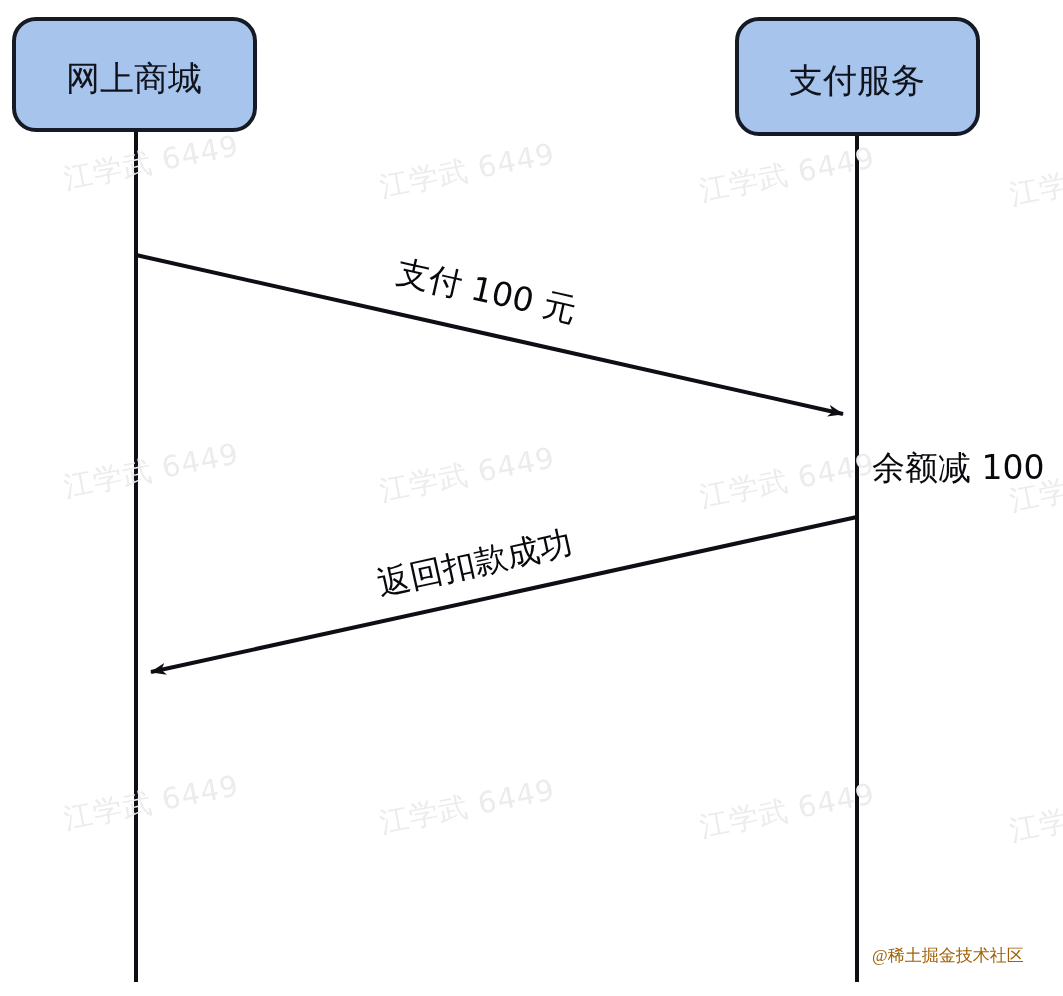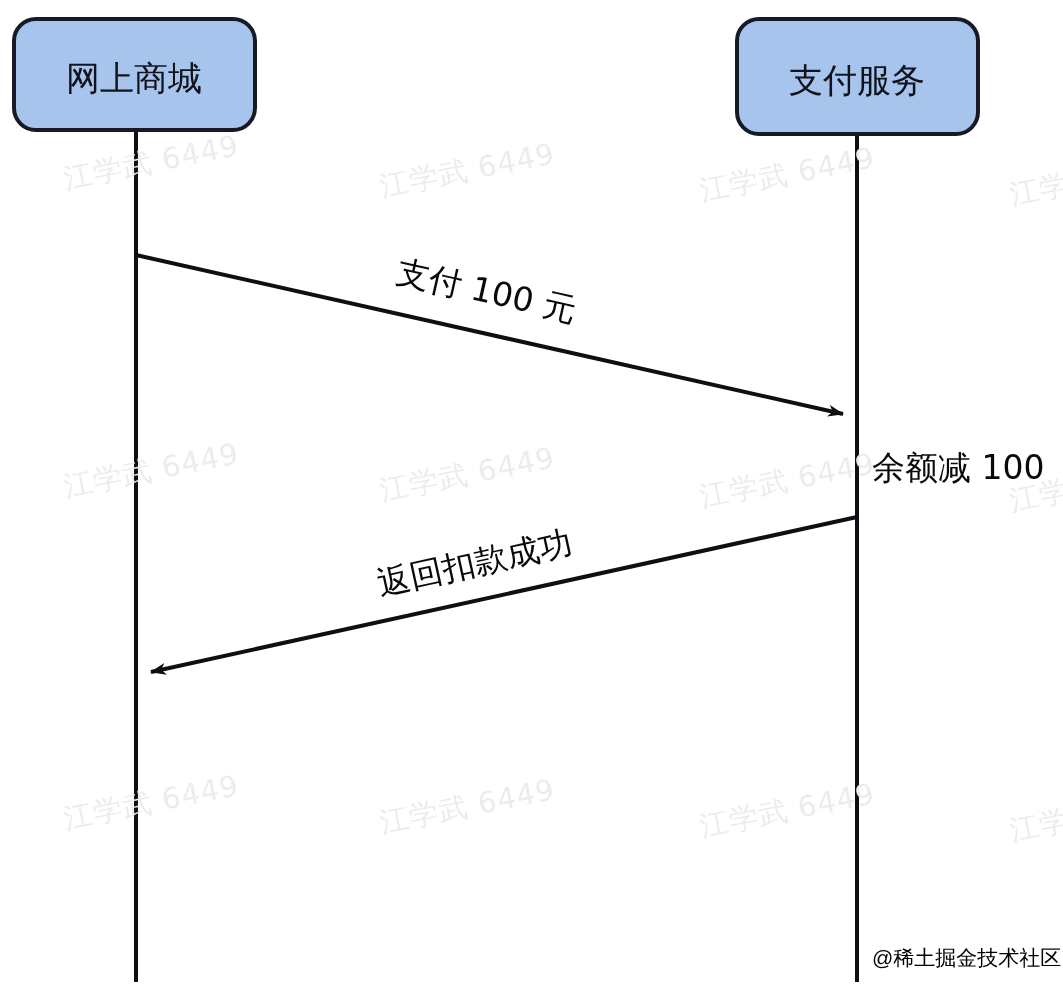--- a/index.html
+++ b/index.html
@@ -39,24 +39,24 @@
     font-size: 29px;
     letter-spacing: 1px;
     white-space: nowrap;
     transform: rotate(-11deg);
     transform-origin: left center;
     font-family: "DejaVu Sans", "Liberation Sans", sans-serif;
     user-select: none;
   }
   .corner-wm {
     position: absolute;
-    color: #000000;
-    font-size: 21px;
+    color: #a16207;
+    font-size: 17px;
     white-space: nowrap;
-    font-family: Liberation Sans, sans-serif;
+    font-family: Liberation Serif, serif;
     z-index: 6;
   }
   .actor-label {
     font-family: "DejaVu Sans", "Liberation Sans", sans-serif;
     font-size: 34px;
     fill: #10131c;
   }
   .msg-label {
     font-family: "DejaVu Sans", "Liberation Sans", sans-serif;
     font-size: 33px;

